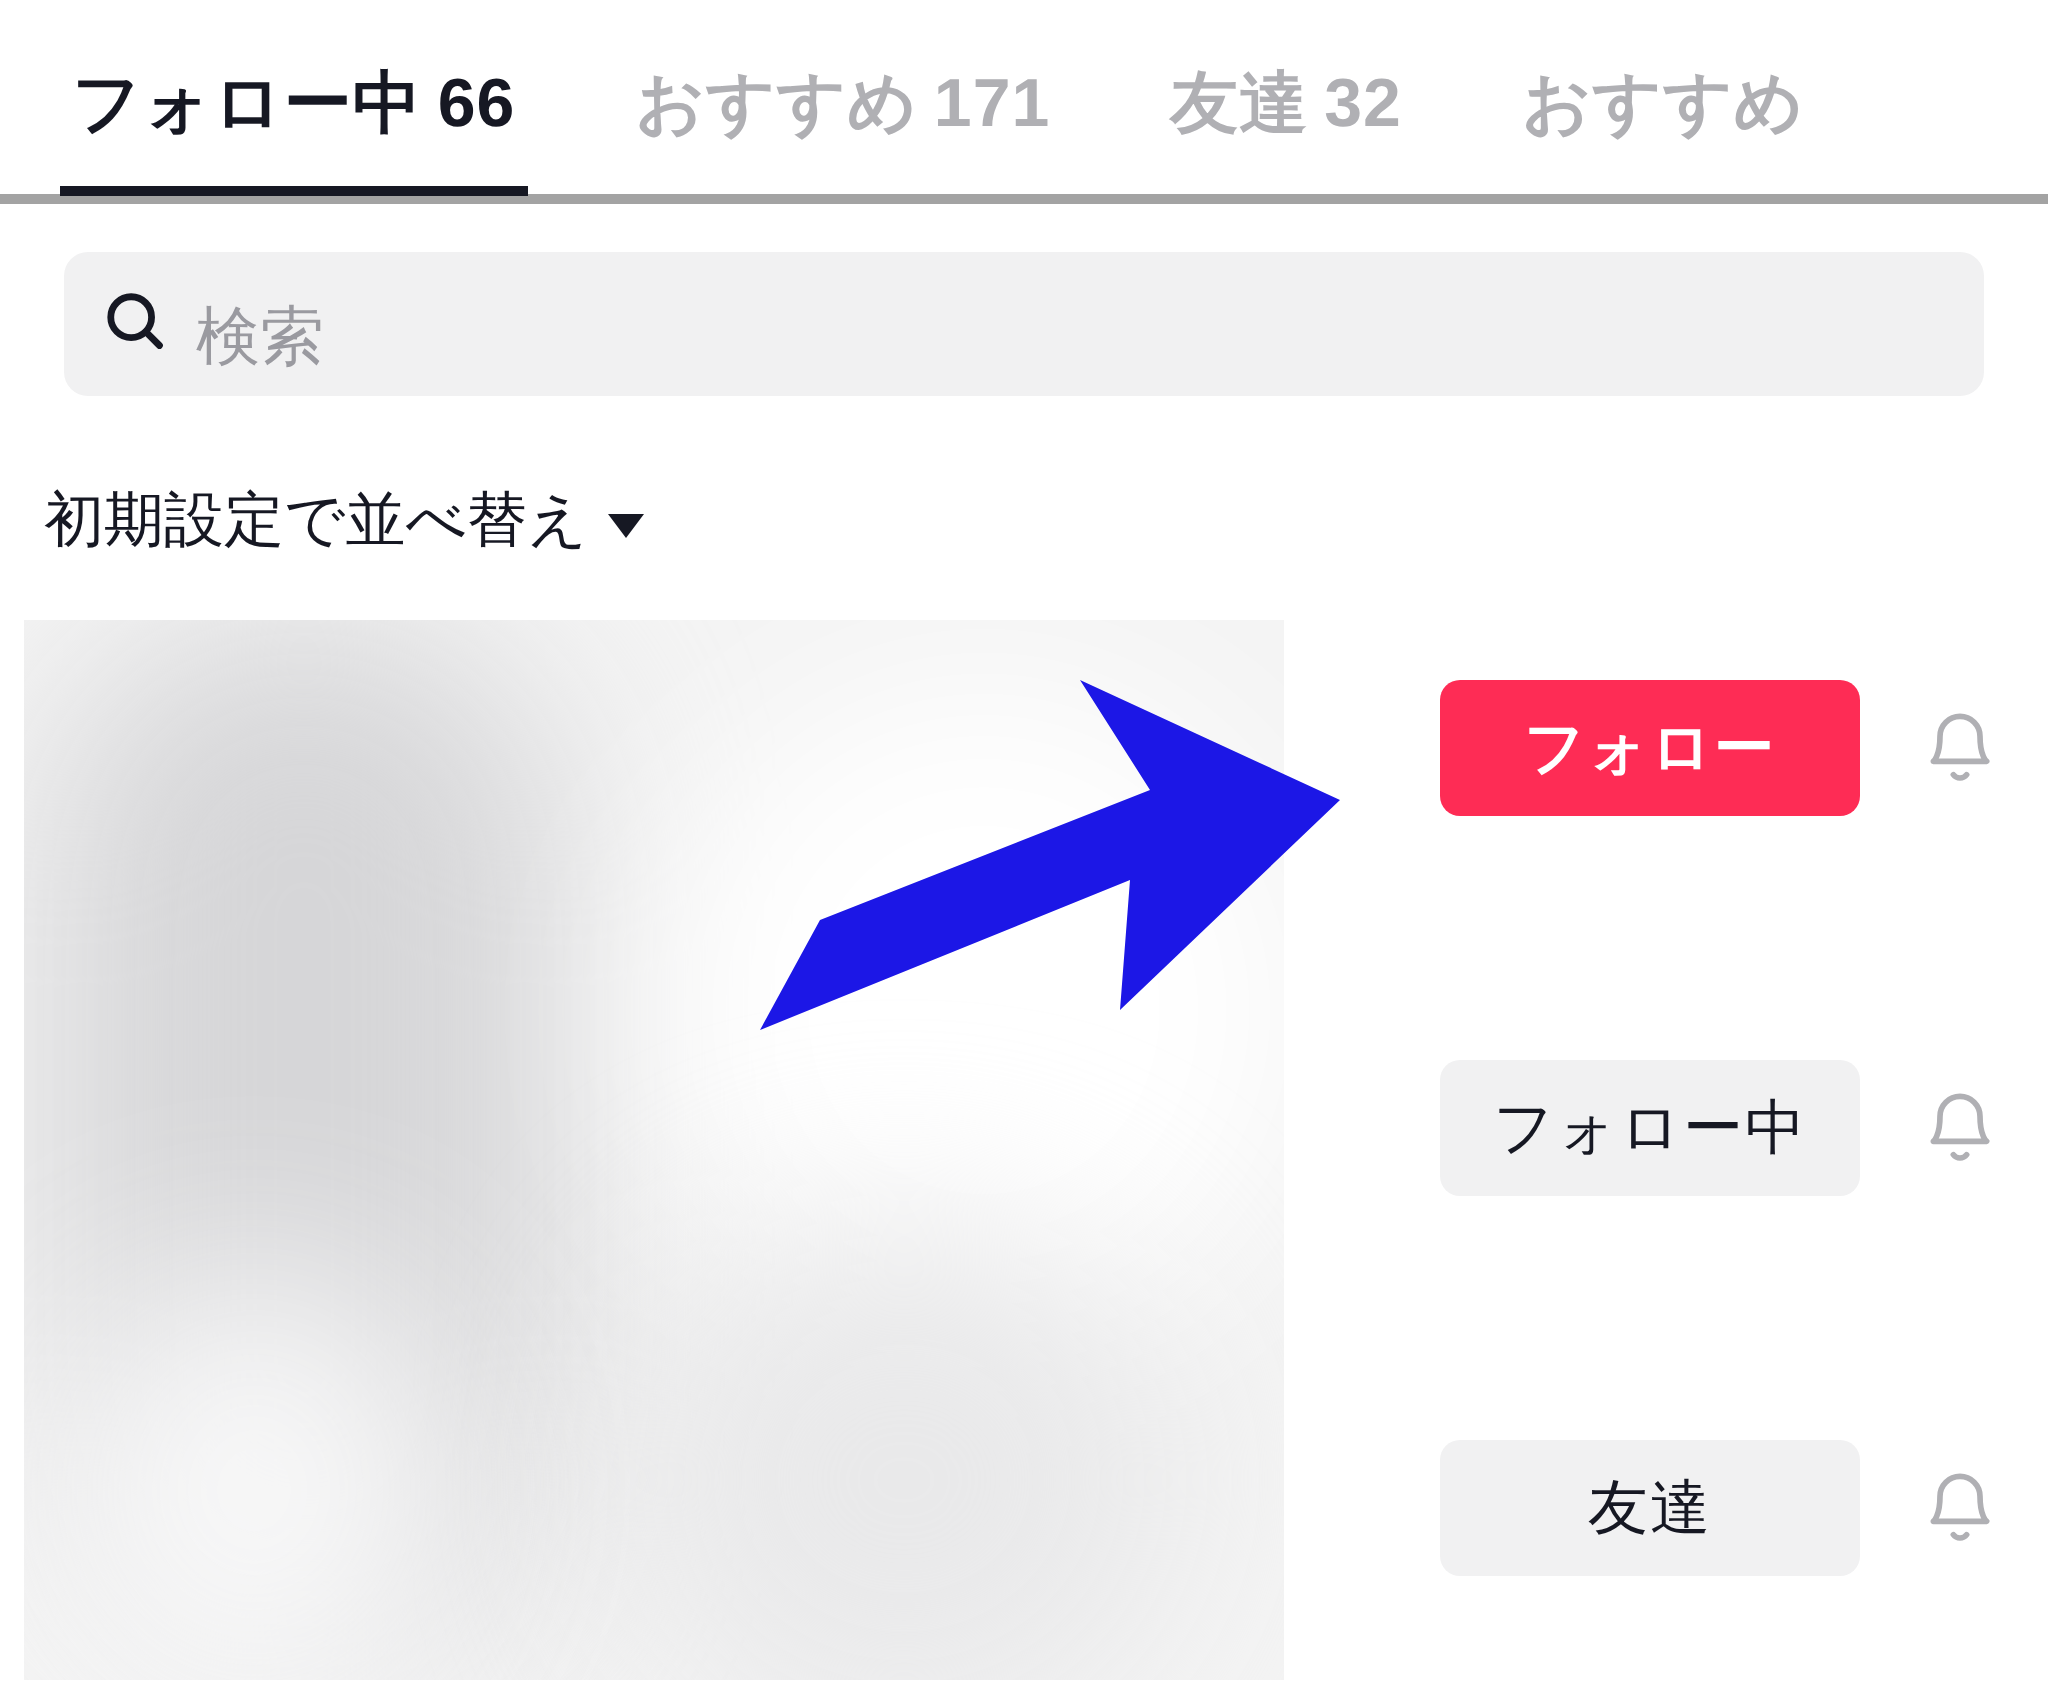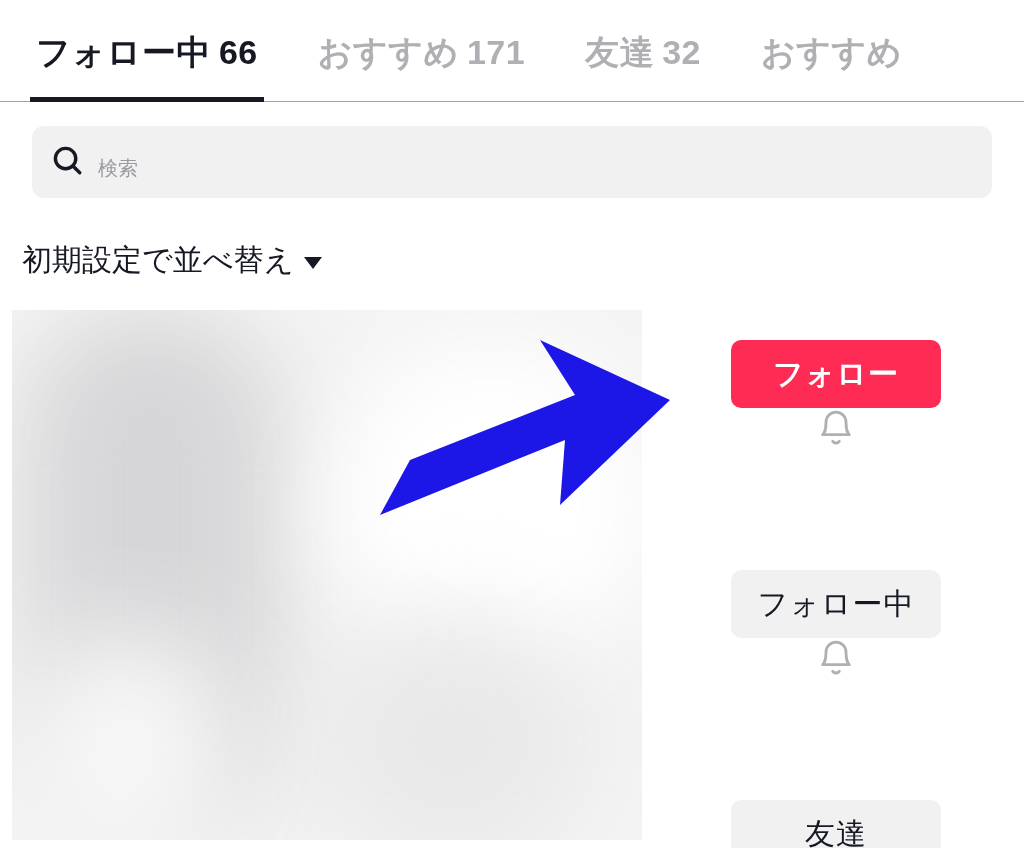--- a/index.html
+++ b/index.html
@@ -8,23 +8,24 @@
     font-family: -apple-system, "Hiragino Sans", "Hiragino Kaku Gothic ProN", "Yu Gothic", Meiryo, sans-serif;
     background: #ffffff;
     color: #161823;
     overflow: hidden;
     position: relative;
   }
 
   
   .tabs {
     display: flex;
+    align-items: flex-end;
     height: 102px;
     padding: 0 30px 0 30px;
-    border-bottom: 1px solid #a3a3a3;
+    border-bottom: 5px solid #a3a3a3;
     gap: 48px;
   }
   .tab {
     font-size: 34px;
     font-weight: 600;
     letter-spacing: 0.5px;
     color: #b0b0b4;
     padding: 30px 6px 22px 6px;
     position: relative;
     white-space: nowrap;
@@ -52,21 +53,21 @@
     height: 72px;
     border-radius: 12px;
     background: #f1f1f2;
     padding: 0 18px;
   }
   .search svg { flex: 0 0 auto; }
   .search input {
     border: none;
     outline: none;
     background: transparent;
-    font-size: 20px;
+    font-size: 32px;
     color: #c2410c;
     margin-left: 14px;
     width: 100%;
     margin-top: 12px;
   }
   .search input::placeholder { color: #9a9aa0; }
 
   
   .sort {
     display: inline-flex;
@@ -114,21 +115,21 @@
     right: 24px;
     width: 328px;
     display: flex;
     flex-direction: column;
     gap: 122px;
   }
   .action-row {
     display: flex;
     align-items: center;
     justify-content: flex-end;
-    flex-direction: column;
+    gap: 30px;
   }
   .btn {
     min-width: 210px;
     height: 68px;
     border-radius: 10px;
     font-size: 30px;
     font-weight: 600;
     display: flex;
     align-items: center;
     justify-content: center;

